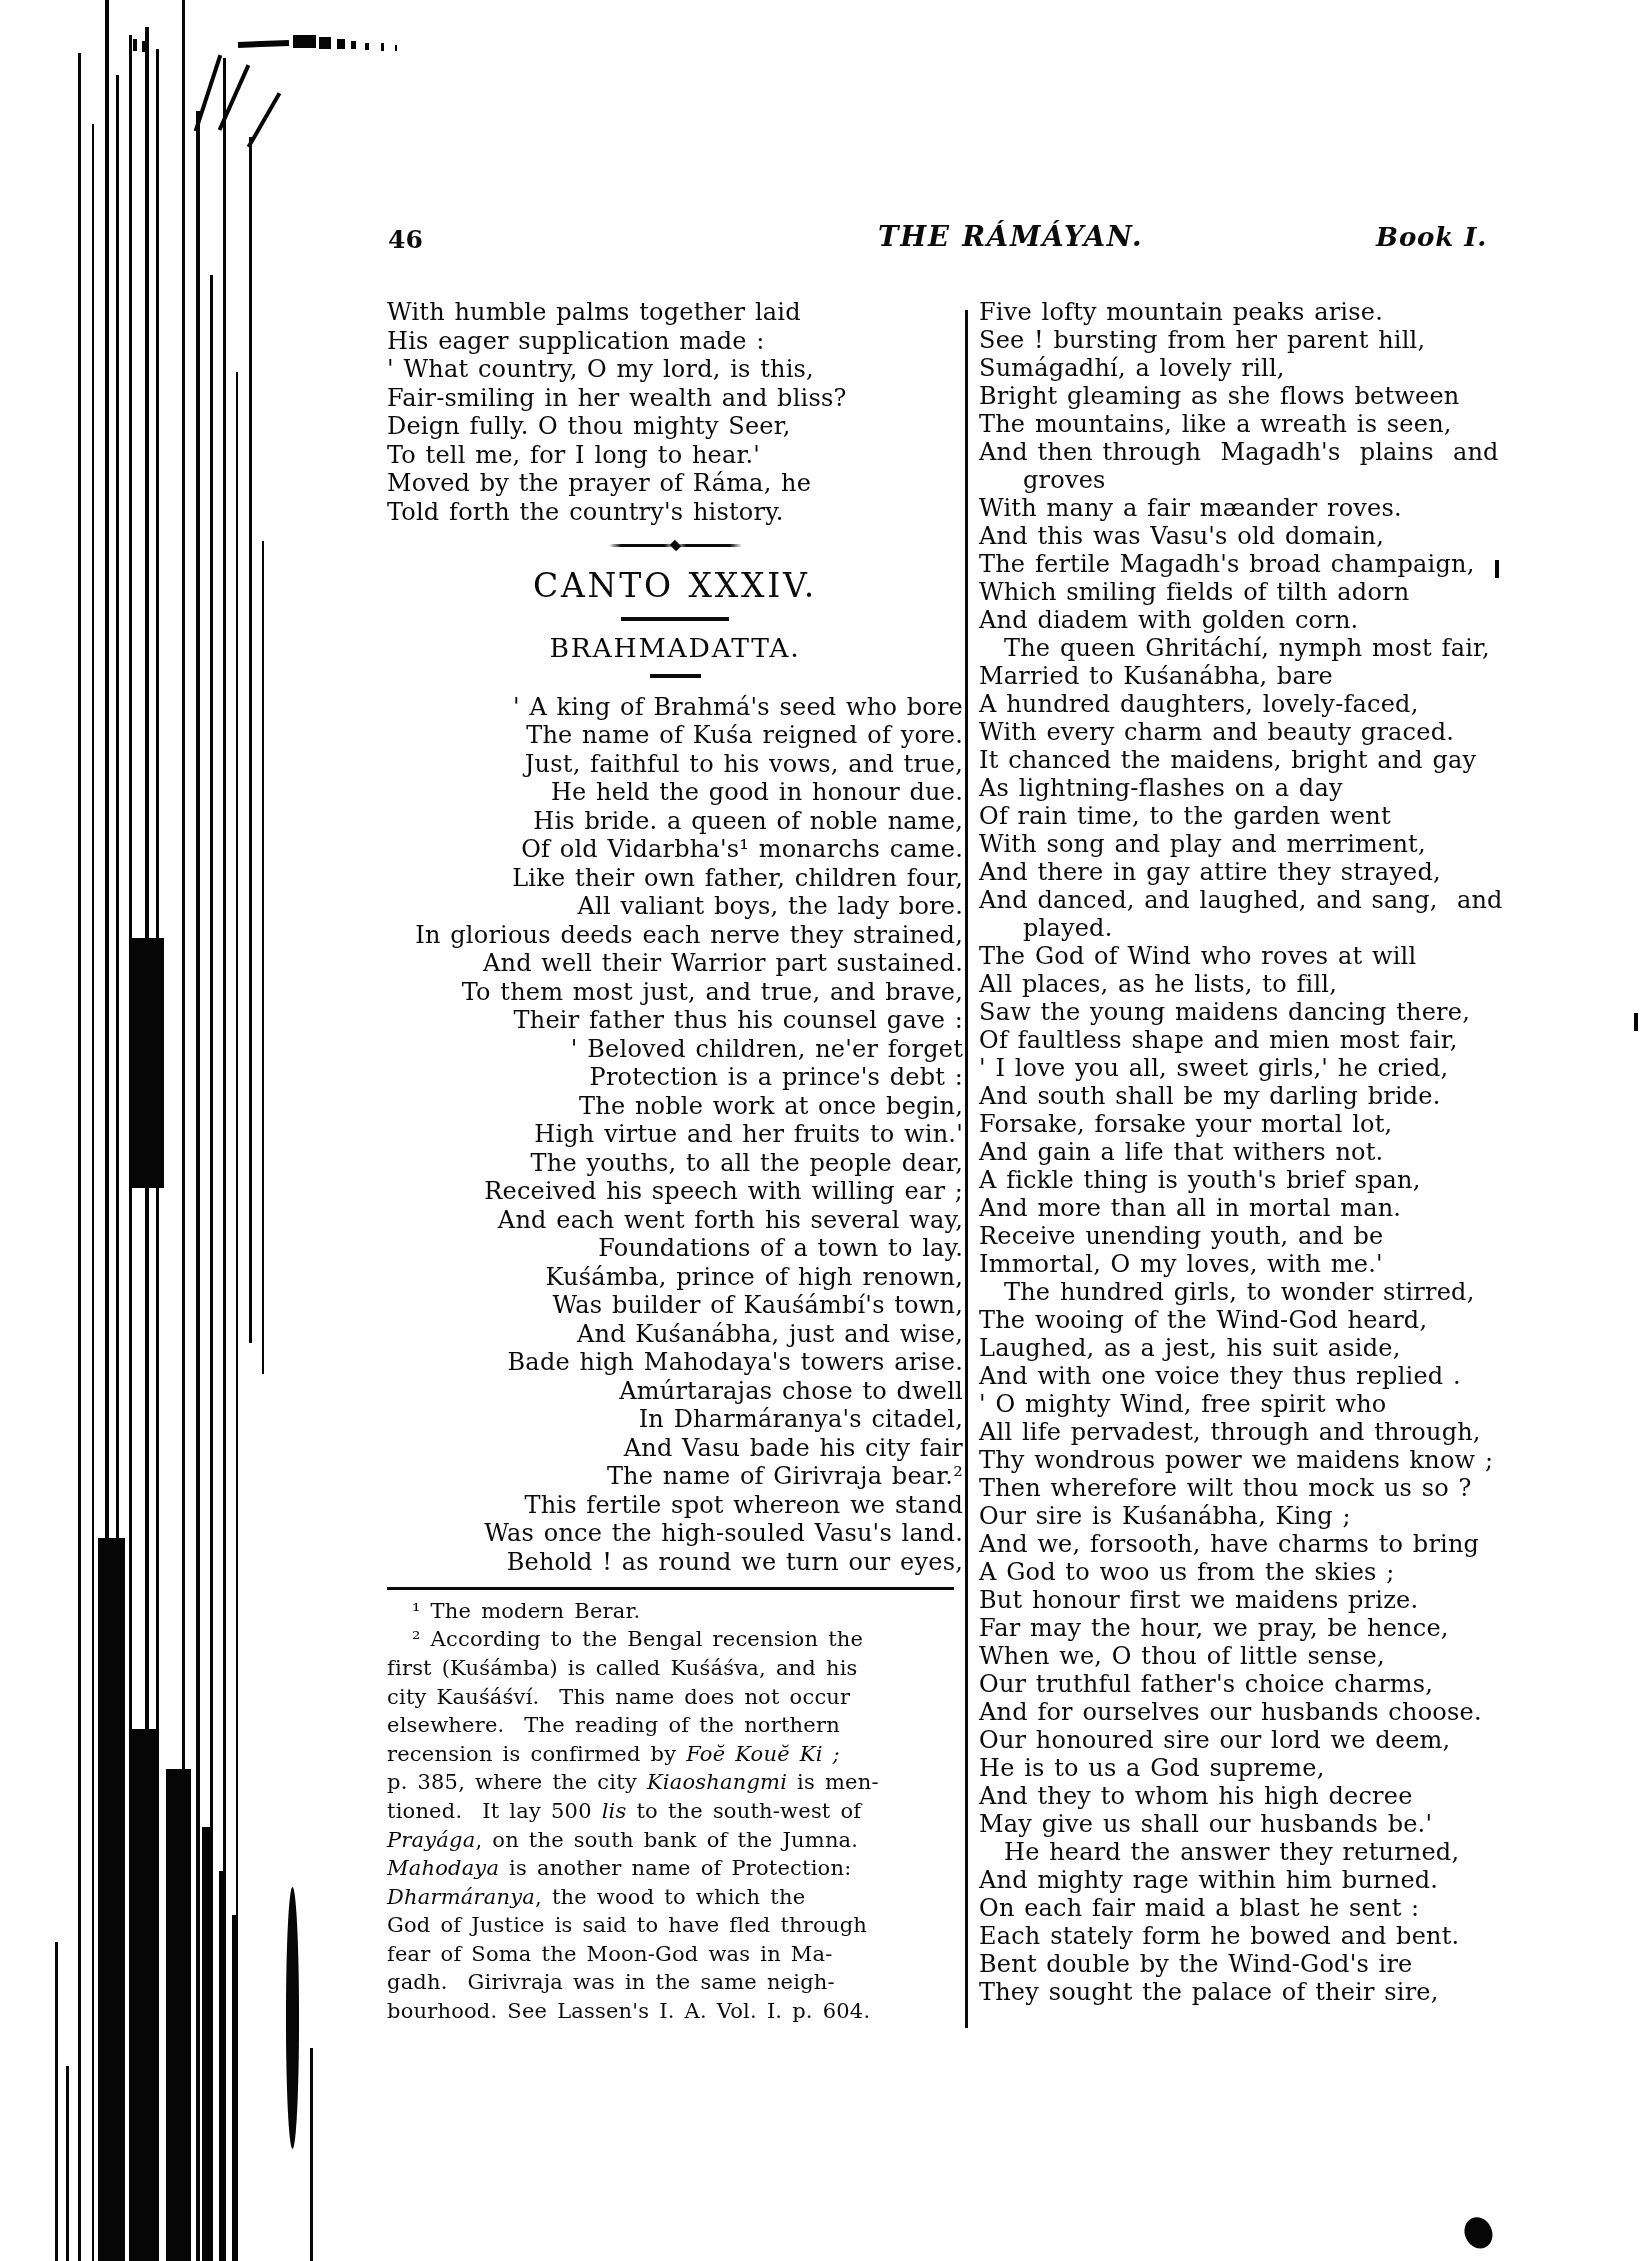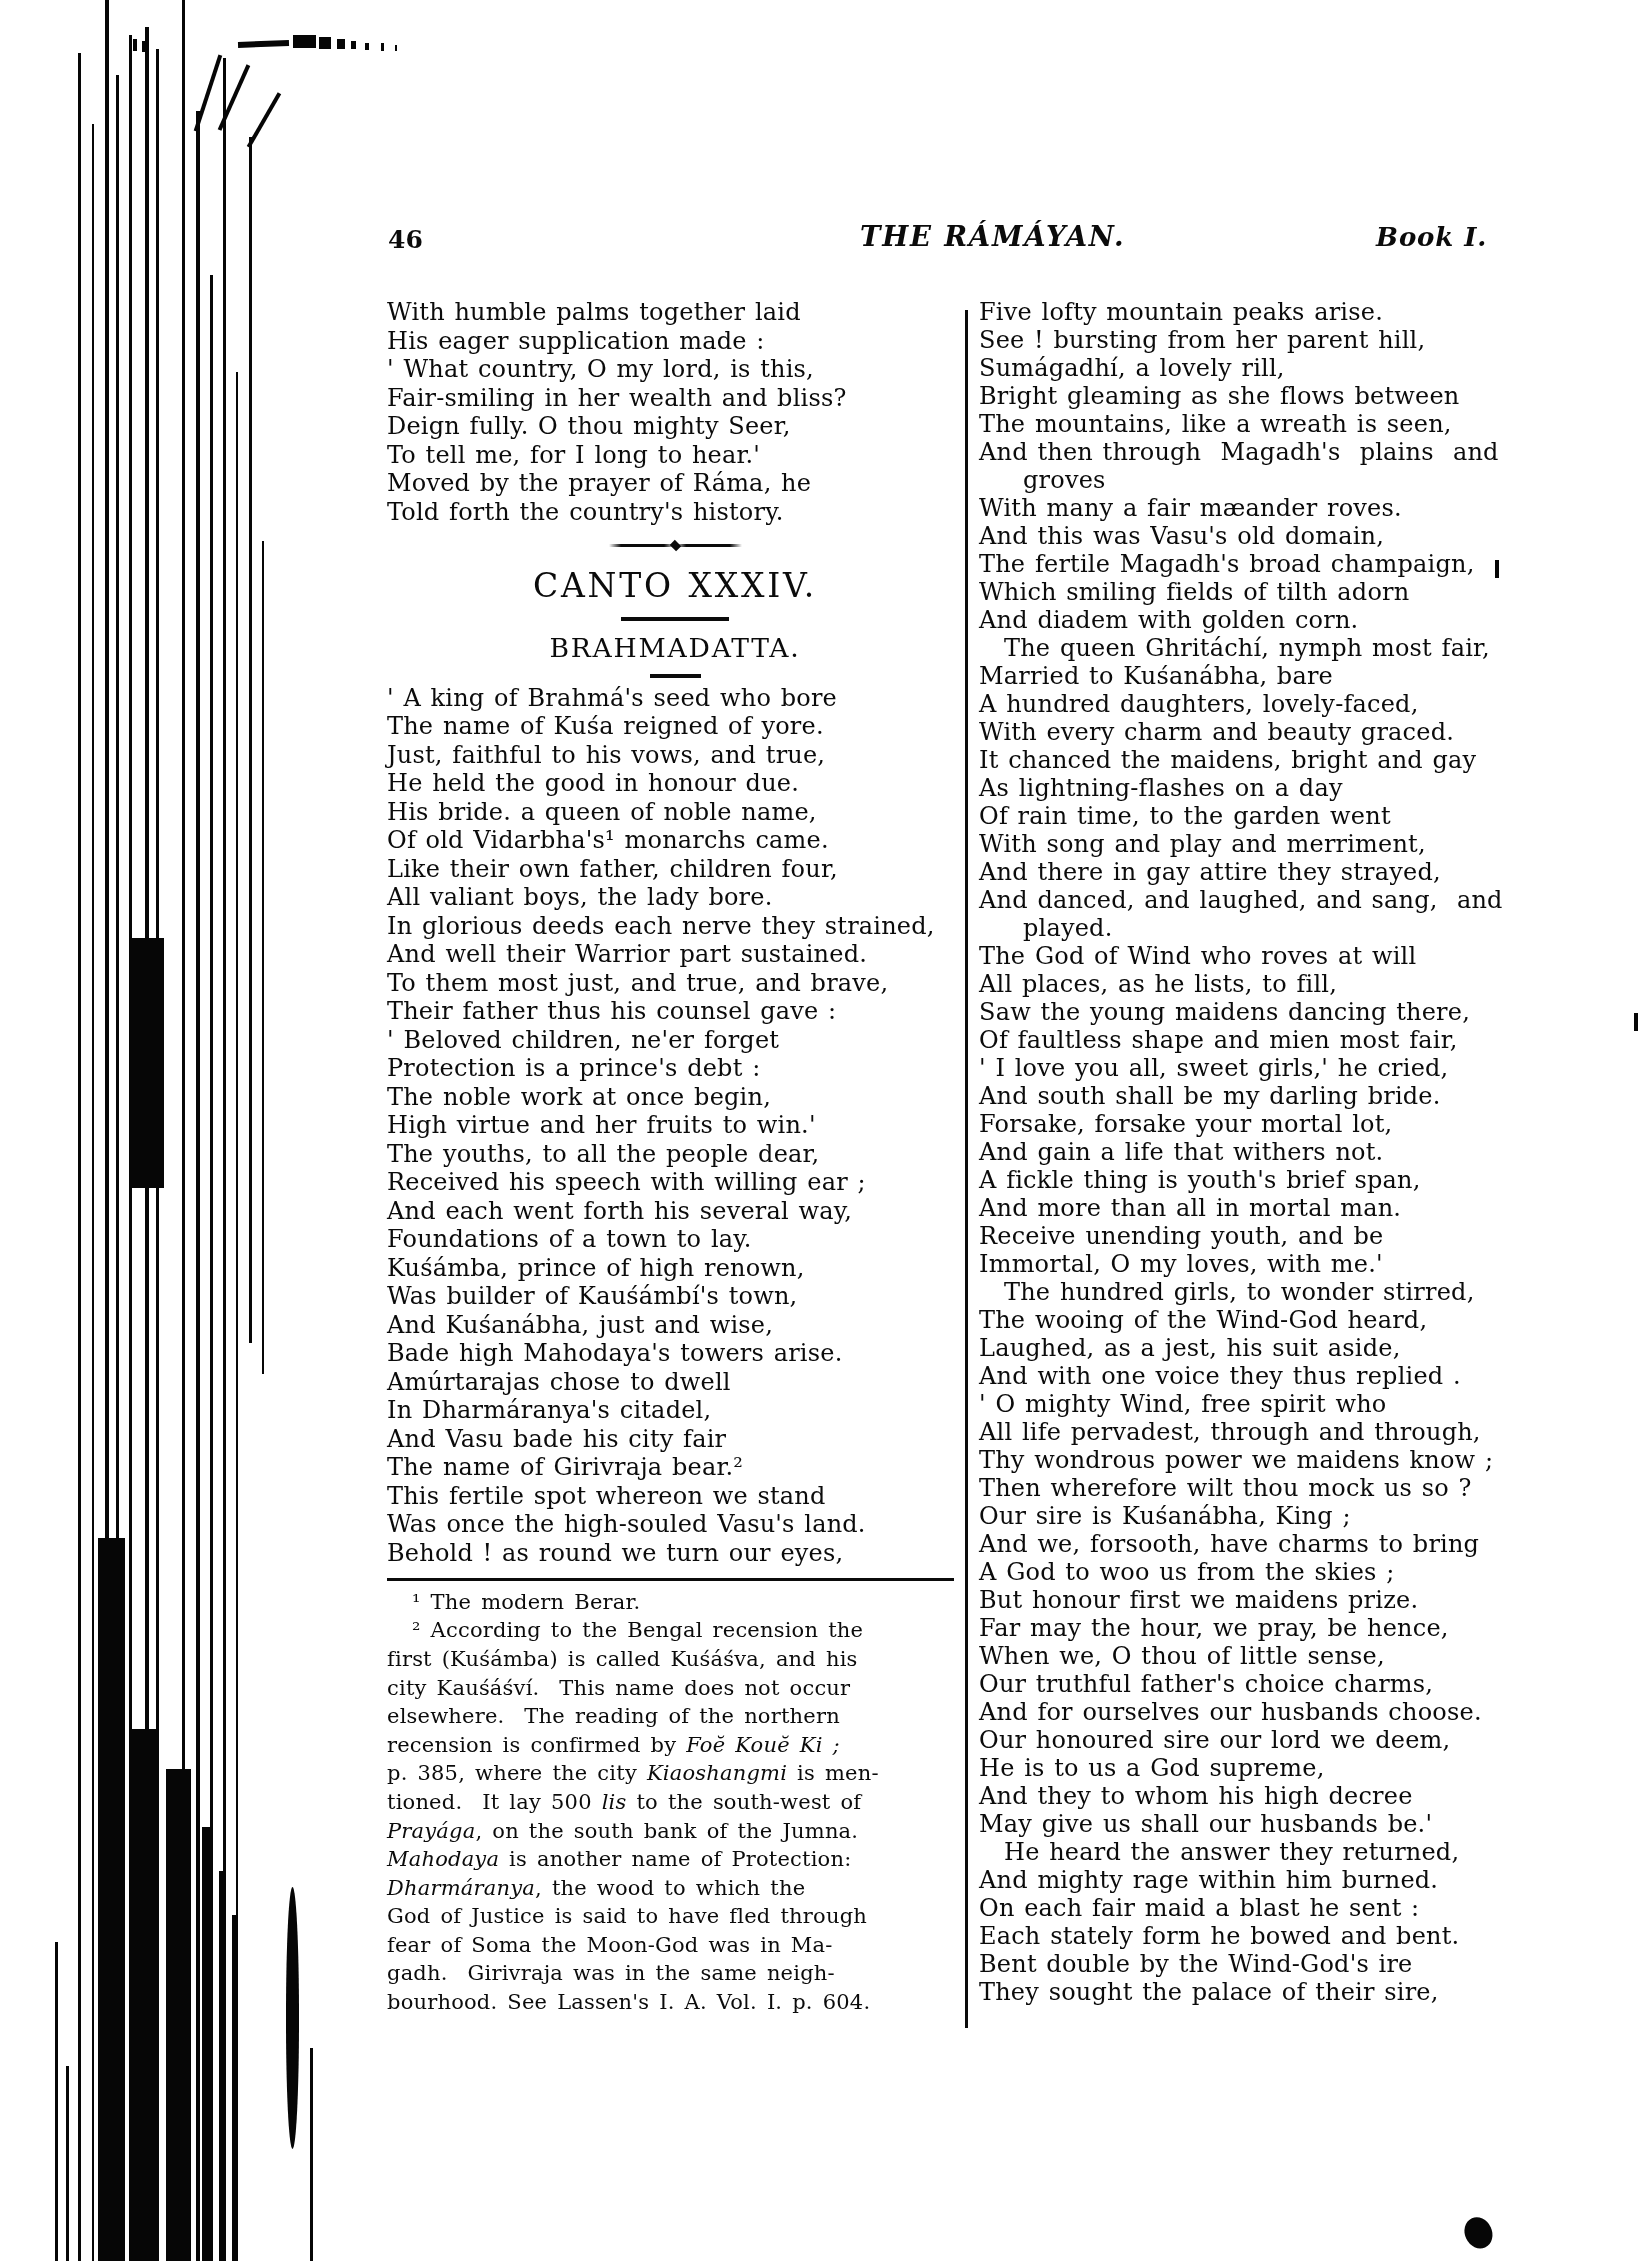--- a/index.html
+++ b/index.html
@@ -1,38 +1,38 @@
 <!DOCTYPE html>
 <html style="font-size:14px"><head>
 <meta charset="utf-8">
 <style>
   html,body{margin:0;padding:0;background:#e8e8e8;}
   .page{position:relative;width:1642px;height:2262px;background:#ffffff;overflow:hidden;
         color:#0b0b0b;font-family:"DejaVu Serif","Liberation Serif",serif;}
   
   .pagenum{position:absolute;left:388px;top:225px;font-size:25px;font-weight:bold;}
-  .runtitle{position:absolute;left:860px;top:220px;font-size:27.5px;font-weight:bold;font-style:italic;letter-spacing:1.8px;}
+  .runtitle{position:absolute;left:878px;top:220px;font-size:27.5px;font-weight:bold;font-style:italic;letter-spacing:1.8px;}
   .booklabel{position:absolute;left:1376px;top:222px;font-size:26px;font-weight:bold;font-style:italic;letter-spacing:0.9px;}
   
   .col{position:absolute;font-size:24px;line-height:28.5px;letter-spacing:0.2px;word-spacing:1.8px;}
   #lcol{left:387px;top:298px;width:576px;}
   #rcol{left:979px;top:298px;width:514px;line-height:28px;}
   .line{white-space:pre;}
   .line .it{font-style:italic;}
   .para-indent{text-indent:25px;}
   .wrap-indent{text-indent:44px;}
   
   .ornament{display:flex;align-items:center;justify-content:center;margin:14px auto 0 auto;width:133px;height:10.6px;}
   .ornament .bar{flex:1;height:2.7px;background:linear-gradient(to right,rgba(11,11,11,0),#0b0b0b 18%,#0b0b0b 82%,rgba(11,11,11,0));}
   .ornament .diamond{width:8.9px;height:8.9px;background:#0b0b0b;transform:rotate(45deg) scaleY(.8);margin:0 -5.3px;z-index:1;}
   .canto{margin-top:17.7px;text-align:center;font-size:33px;line-height:35px;letter-spacing:2.7px;}
   .rule1{width:108px;height:4.4px;background:#0b0b0b;margin:13.3px auto 0 auto;}
   .subcanto{margin-top:12px;text-align:center;font-size:26.6px;line-height:30px;letter-spacing:1.8px;}
   .rule2{width:51px;height:3.5px;background:#0b0b0b;margin:11.5px auto 0 auto;}
-  .stanza2{margin-top:6px;}
+  .stanza2{margin-top:15px;text-align:right;}
   
   .footrule{width:567px;height:2.7px;background:#0b0b0b;margin-top:10.6px;}
   .footnotes{margin-top:7px;font-size:21px;line-height:28.6px;word-spacing:3.1px;}
   
   .divider{position:absolute;left:965px;top:310px;width:2.7px;height:1718px;background:#0b0b0b;}
   
   .art{position:absolute;background:#060606;}
 </style>
 </head>
 <body>

